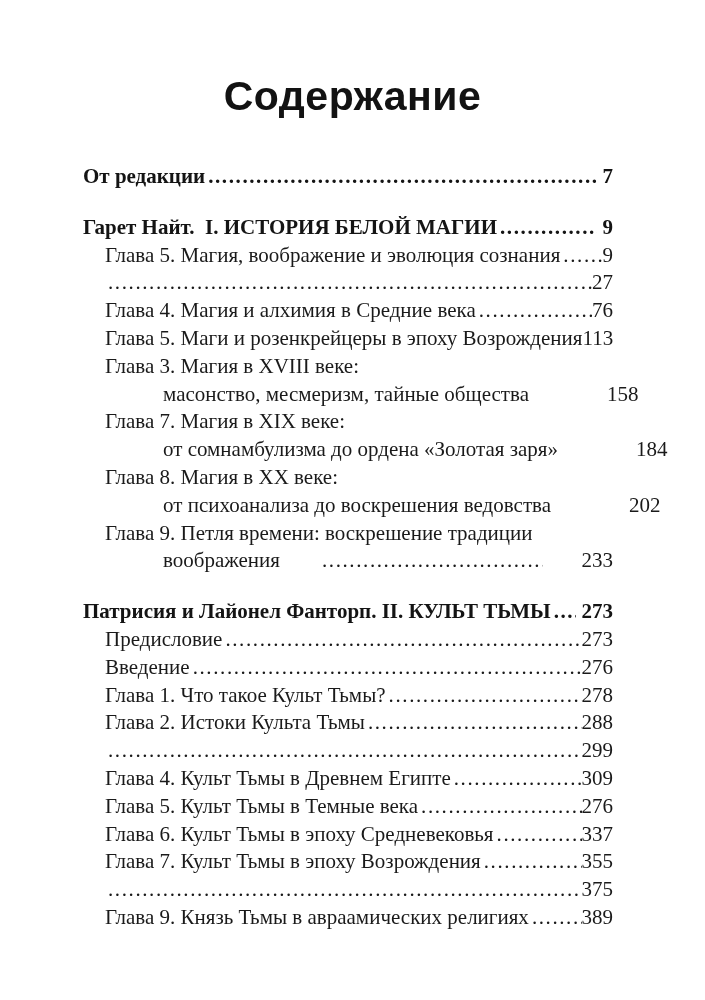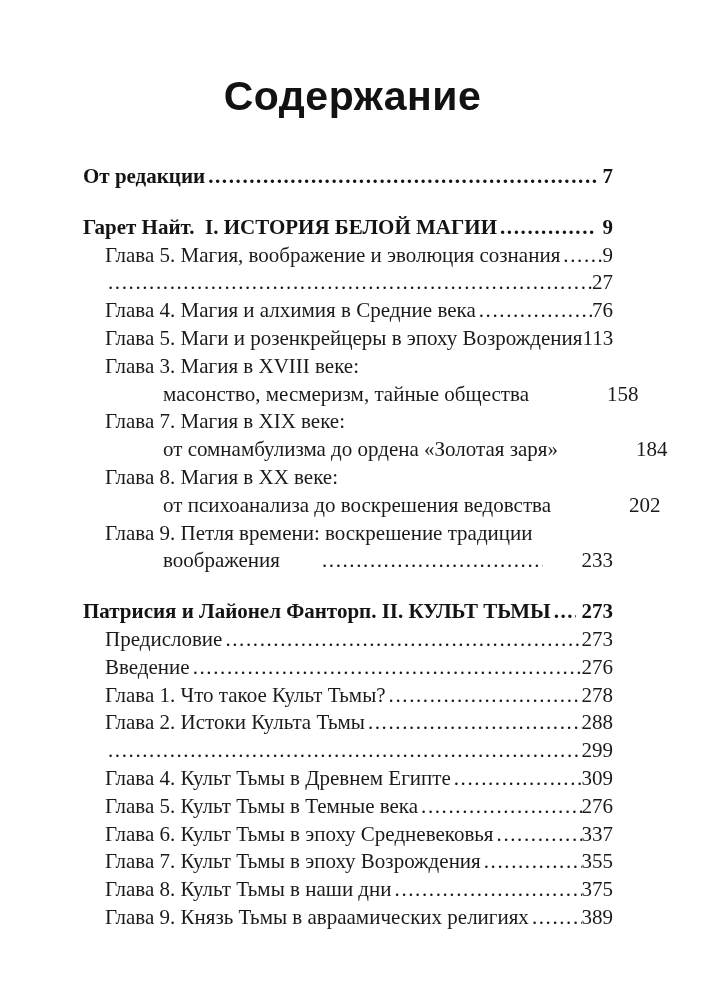--- a/index.html
+++ b/index.html
@@ -198,21 +198,20 @@
       </div>
       <div class="toc-entry chapter">
         <div class="toc-line first">
           <span class="toc-label">Глава 7. Культ Тьмы в эпоху Возрождения</span>
           <span class="leader"></span>
           <span class="toc-page">355</span>
         </div>
       </div>
       <div class="toc-entry chapter">
         <div class="toc-line first">
-          <span class="toc-label">Глава 8. Культ Тьмы в наши дни</span>
           <span class="leader"></span>
           <span class="toc-page">375</span>
         </div>
       </div>
       <div class="toc-entry chapter">
         <div class="toc-line first">
           <span class="toc-label">Глава 9. Князь Тьмы в авраамических религиях</span>
           <span class="leader"></span>
           <span class="toc-page">389</span>
         </div>

